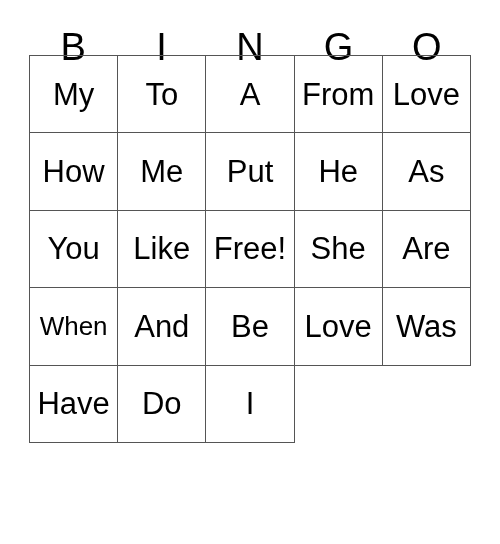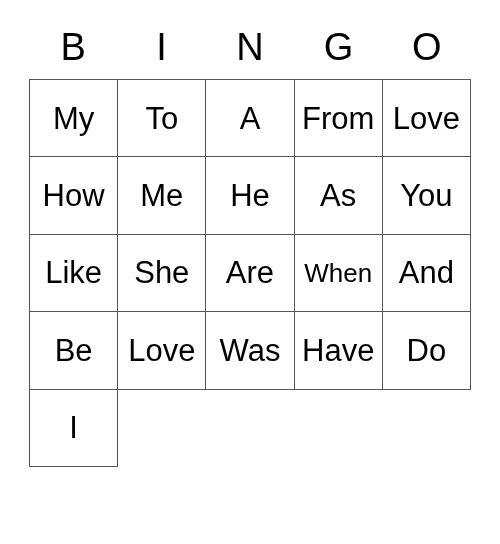--- a/index.html
+++ b/index.html
@@ -41,21 +41,21 @@
     font-weight: 400;
     line-height: 1;
     letter-spacing: 0;
     color: #000000;
   }
 
   
   .bingo-grid {
     position: absolute;
     left: 29px;
-    top: 79px;
+    top: 55px;
     width: 442px;
     height: 388px;
     display: grid;
     grid-template-columns: repeat(5, 1fr);
     grid-template-rows: repeat(5, 1fr);
     border-top: 1px solid #555555;
     border-left: 1px solid #555555;
     box-sizing: border-box;
   }
   .bingo-cell {
@@ -111,31 +111,37 @@
       <span class="cell-text">Love</span>
     </div>
 
     <div class="bingo-cell">
       <span class="cell-text">How</span>
     </div>
     <div class="bingo-cell">
       <span class="cell-text">Me</span>
     </div>
     <div class="bingo-cell">
+      <span class="cell-text">Put</span>
+    </div>
+    <div class="bingo-cell">
       <span class="cell-text">He</span>
     </div>
     <div class="bingo-cell">
       <span class="cell-text">As</span>
     </div>
 
     <div class="bingo-cell">
       <span class="cell-text">You</span>
     </div>
     <div class="bingo-cell">
       <span class="cell-text">Like</span>
+    </div>
+    <div class="bingo-cell">
+      <span class="cell-text">Free!</span>
     </div>
     <div class="bingo-cell">
       <span class="cell-text">She</span>
     </div>
     <div class="bingo-cell">
       <span class="cell-text">Are</span>
     </div>
 
     <div class="bingo-cell">
       <span class="cell-text shrink">When</span>

